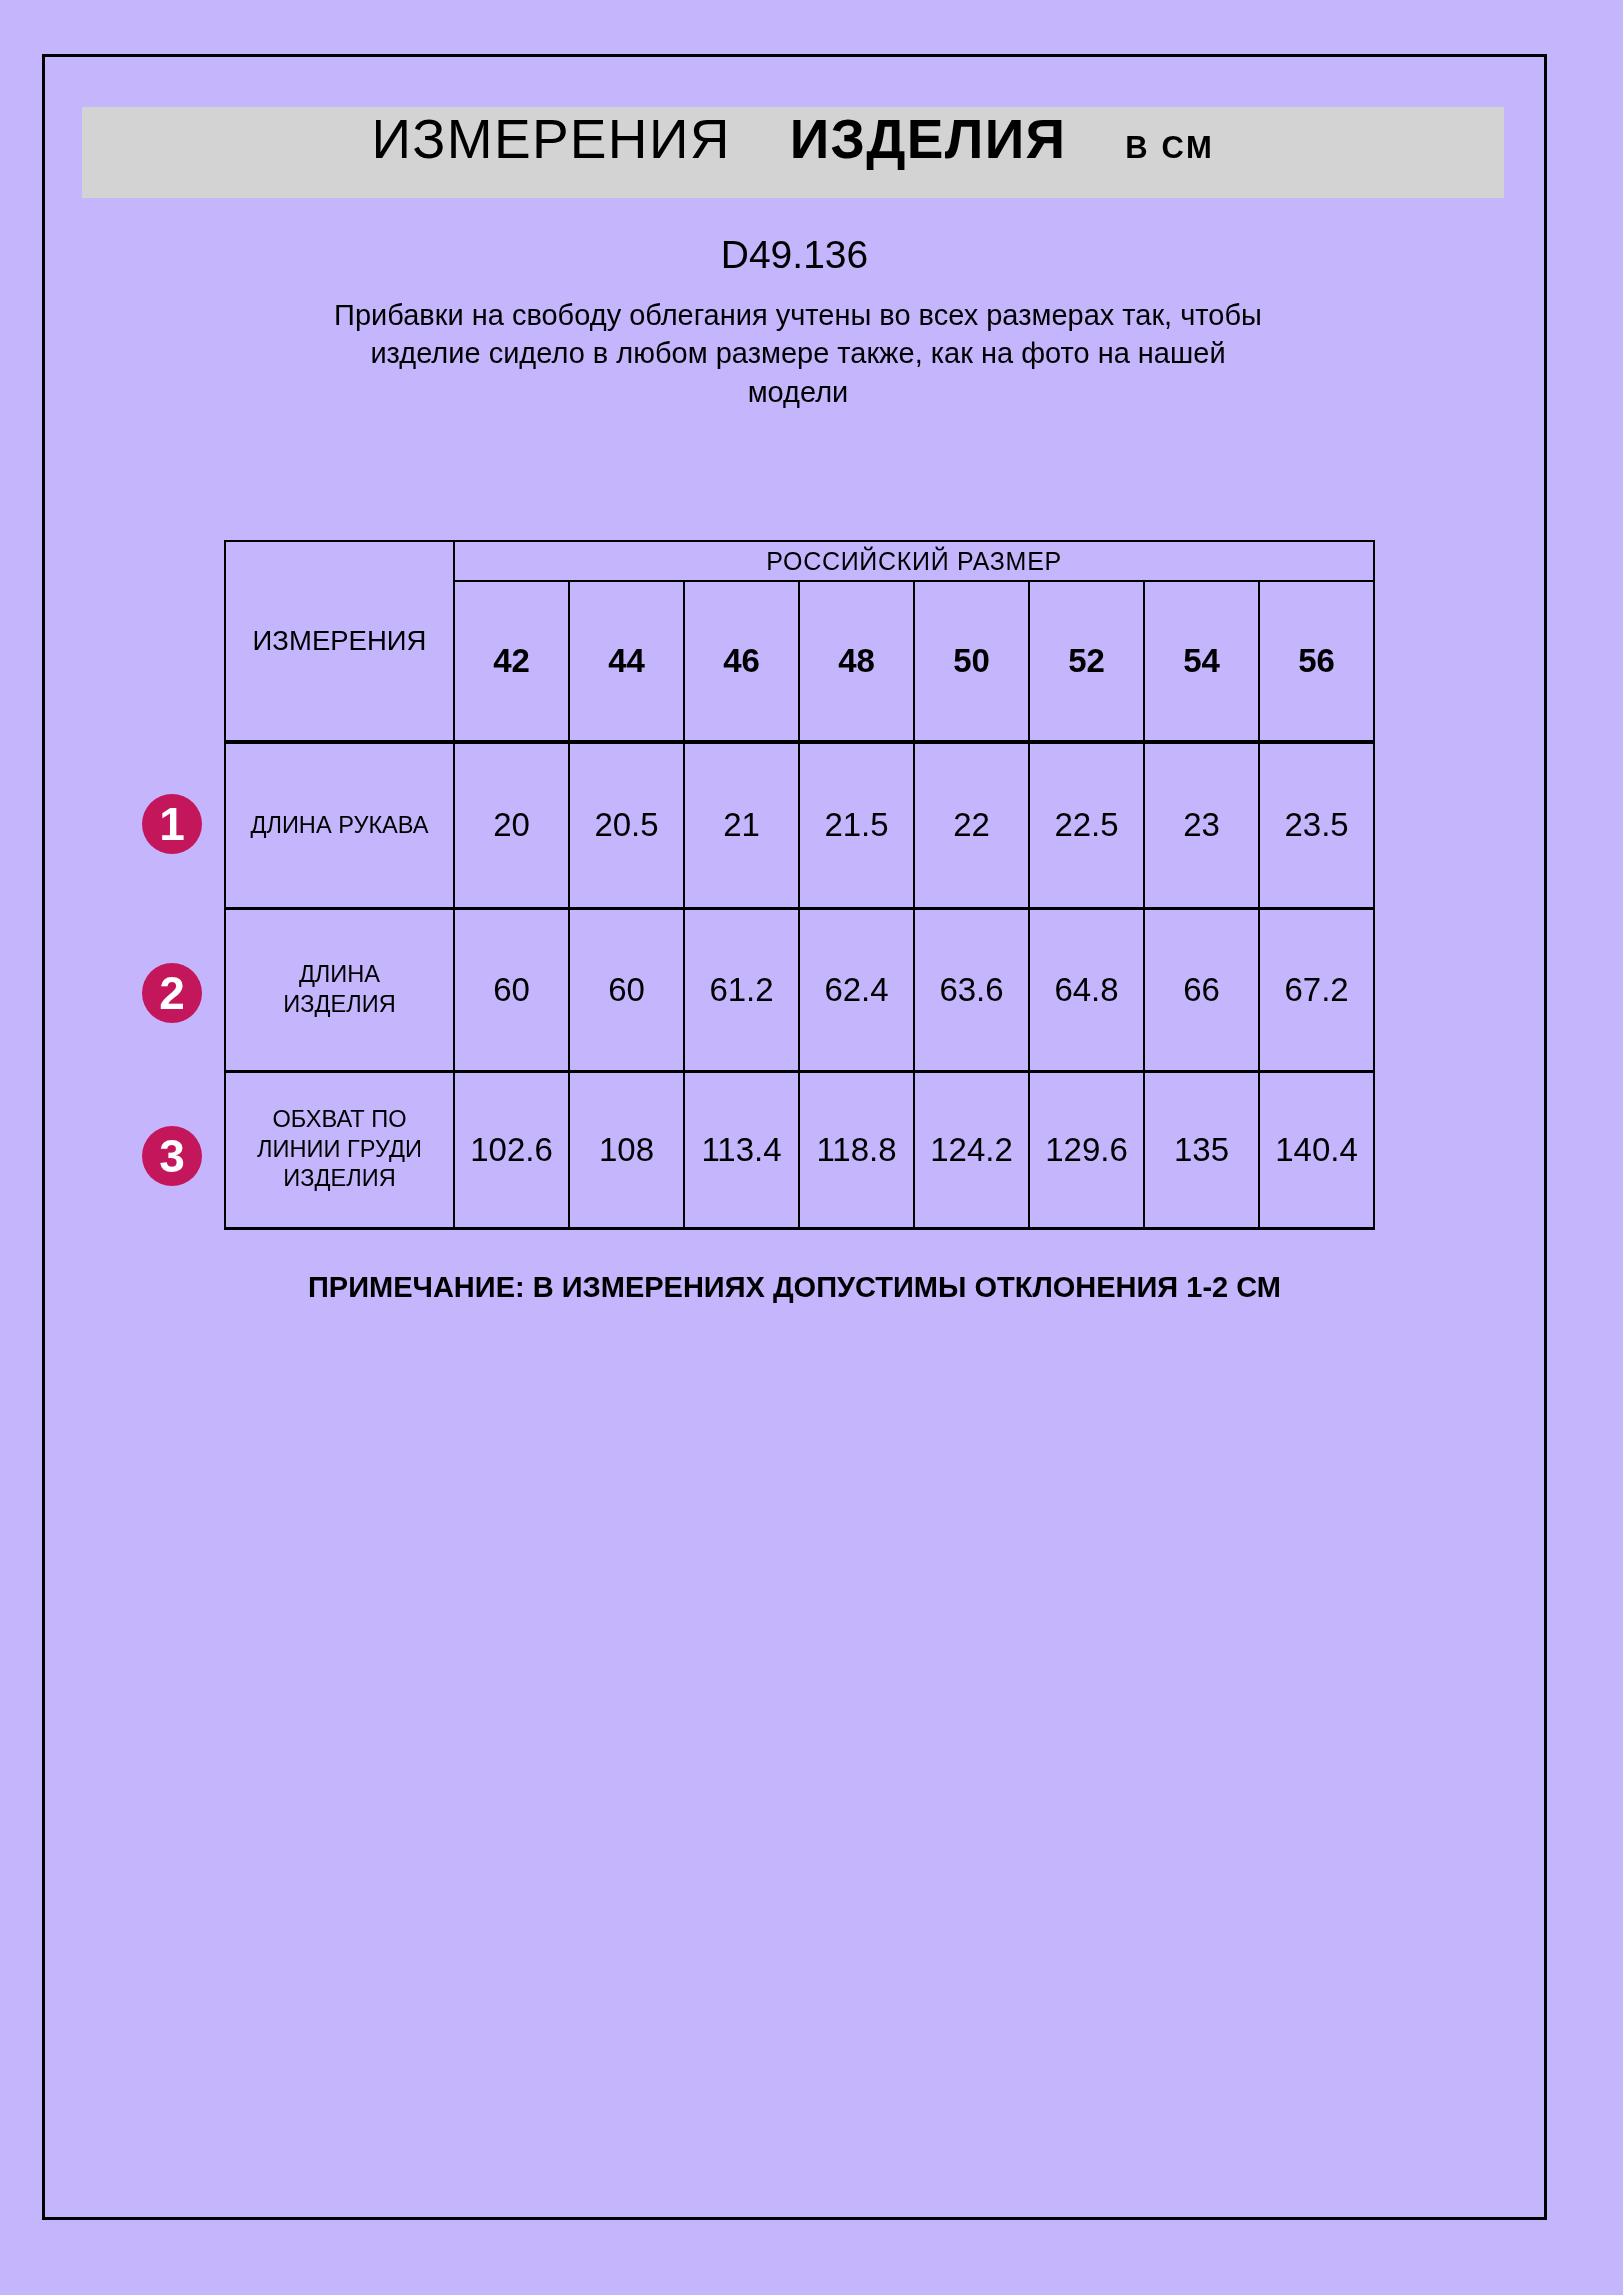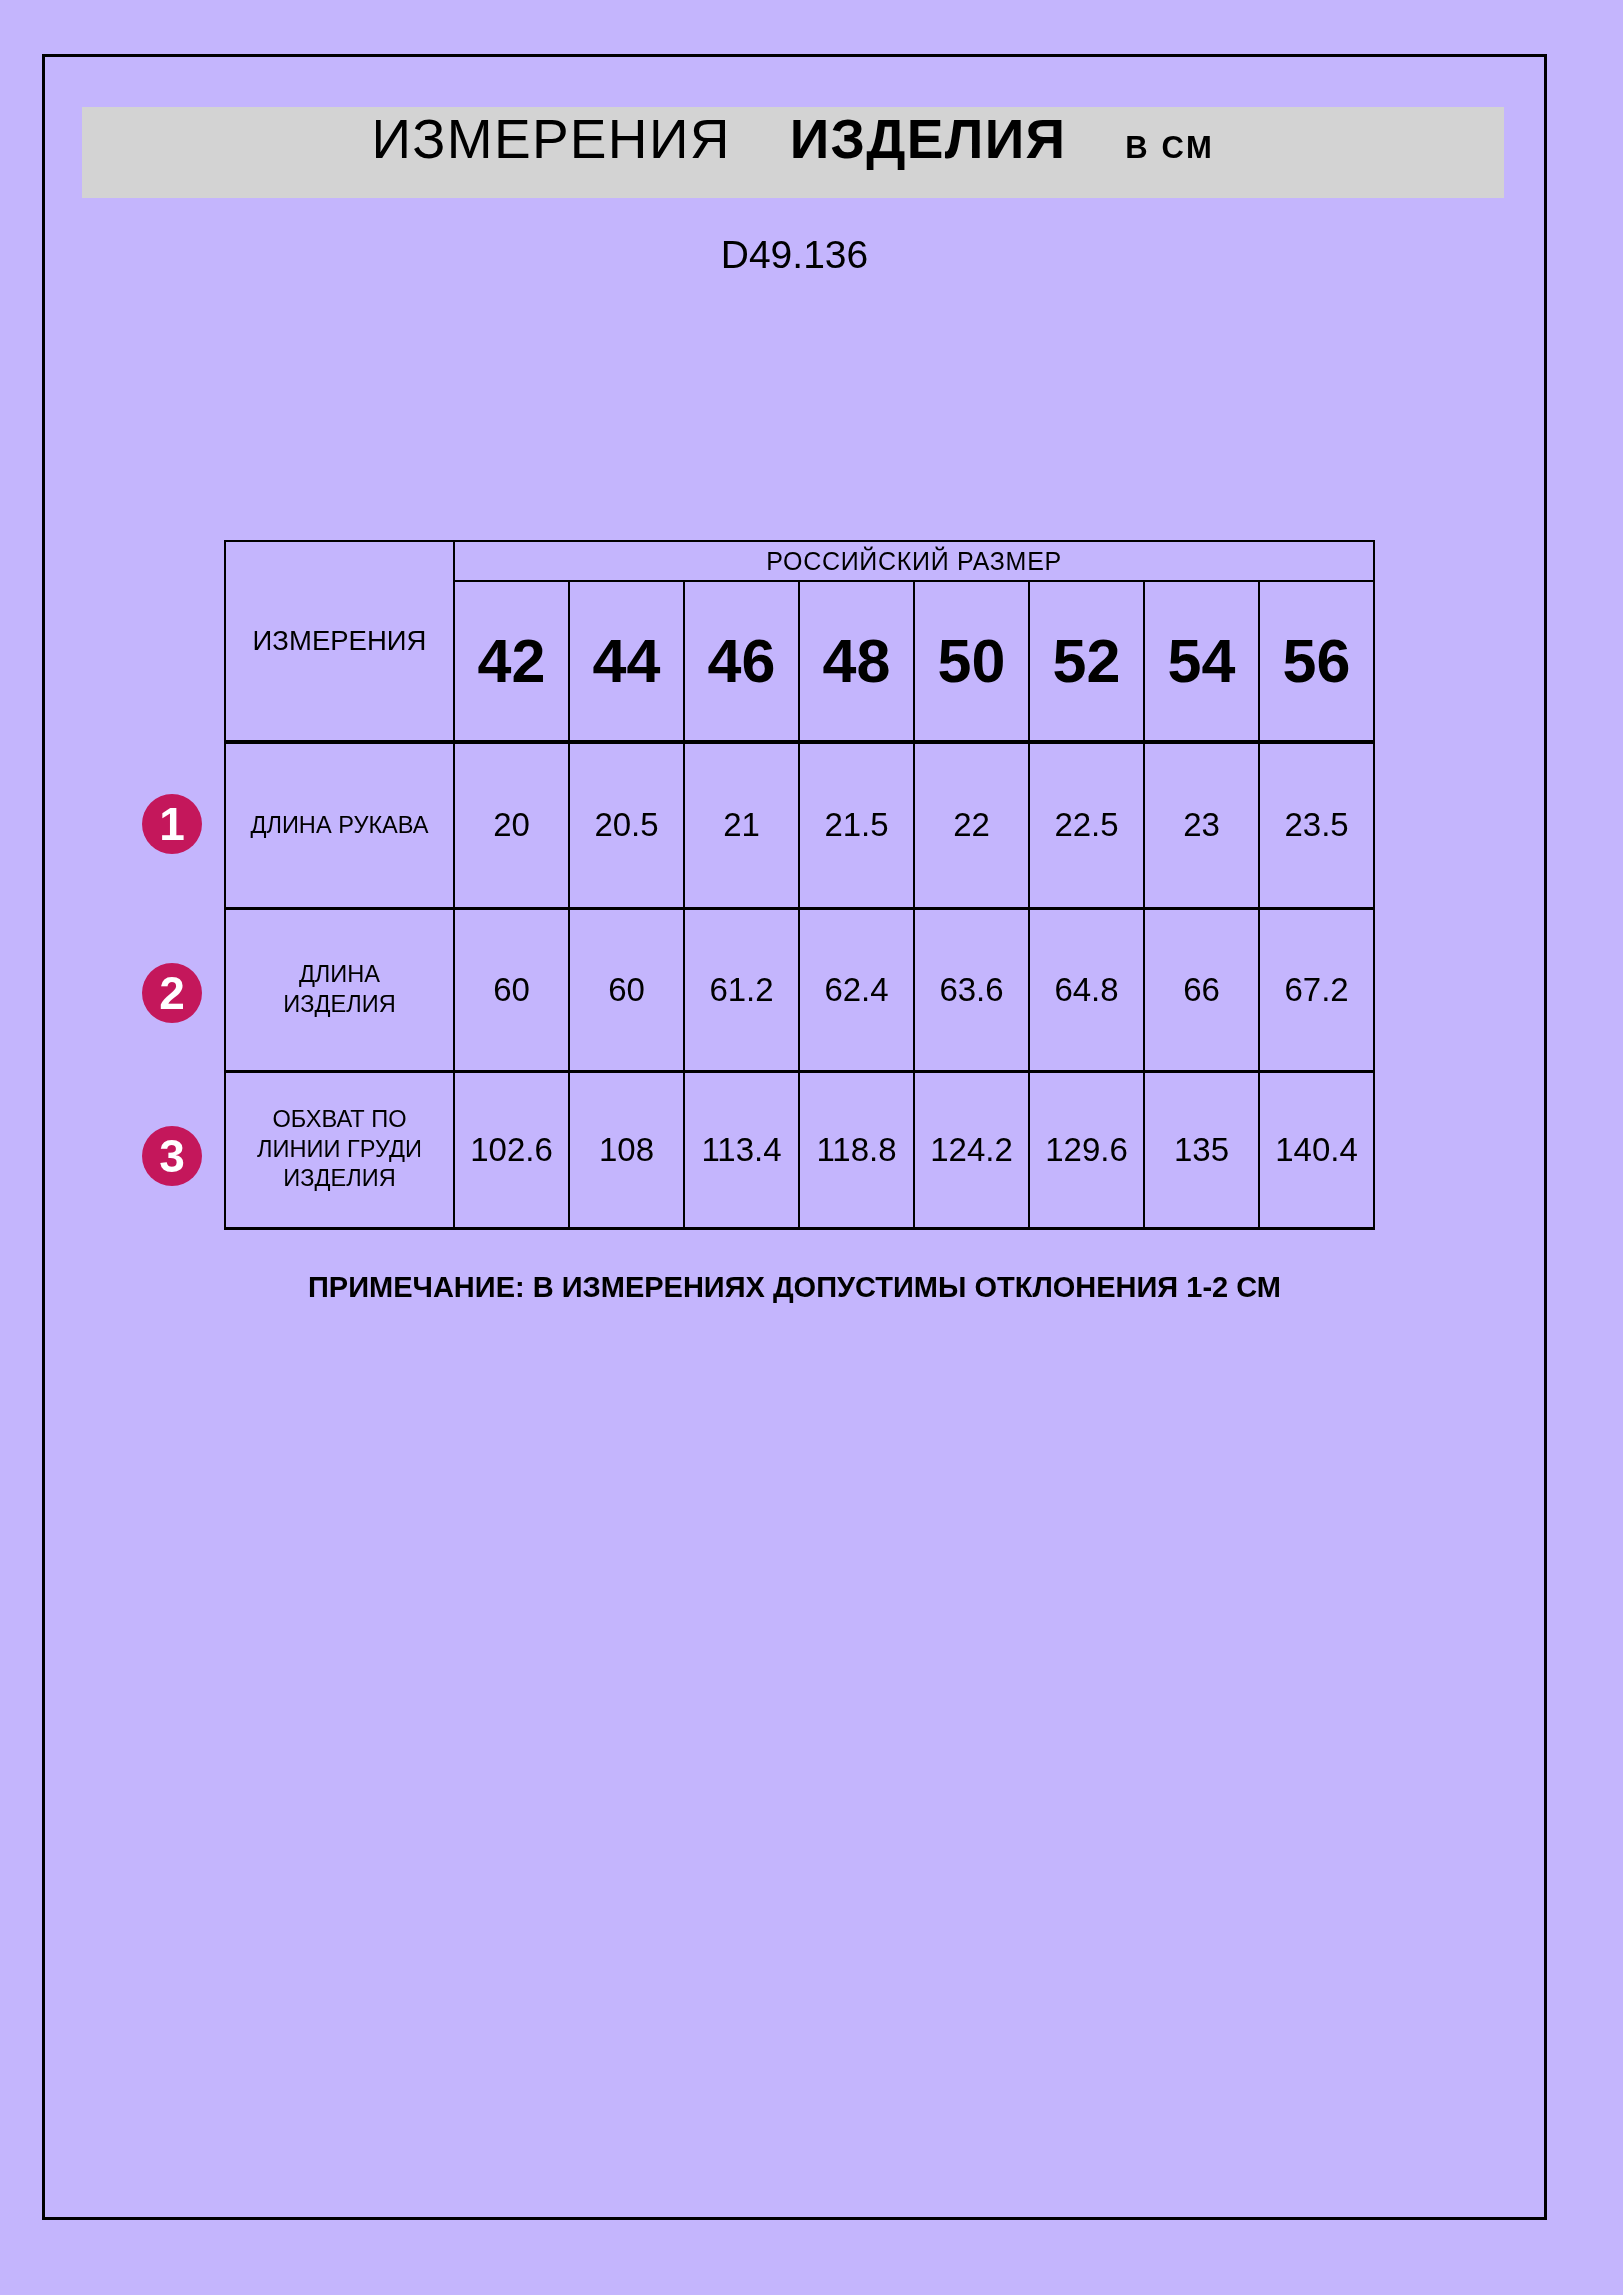--- a/index.html
+++ b/index.html
@@ -81,21 +81,21 @@
     font-size: 27.5px;
     border-bottom: 4.6px solid var(--border, #000);
   }
   td.size-hdr {
     font-size: 25px;
     letter-spacing: 0.7px;
     border-bottom: 2.6px solid var(--border, #000);
     height: 34px;
   }
   tr.hdr2 td.size-cell { border-bottom: 4.6px solid var(--border, #000); }
-  .size-cell { font-size: 61px; font-weight: 700; }
+  .size-cell { font-size: 33px; font-weight: 700; }
 
   tr.datarow td { border-bottom: 3.9px solid var(--border, #000); }
   td.label-cell { font-size: 23.6px; line-height: 1.25; }
   td.value-cell { font-size: 33px; }
 
   .badge {
     position: absolute;
     width: 60px; height: 60px;
     border-radius: 50%;
     background: var(--badge, #c4175b);
@@ -127,20 +127,25 @@
   <div class="frame"></div>
 
   <div class="banner">
     <span class="t-reg">ИЗМЕРЕНИЯ</span>
     <span class="t-bold">ИЗДЕЛИЯ</span>
     <span class="t-unit">В СМ</span>
   </div>
 
   <div class="code">D49.136</div>
 
+  <div class="desc">
+    <div>Прибавки на свободу облегания учтены во всех размерах так, чтобы</div>
+    <div>изделие сидело в любом размере также, как на фото на нашей</div>
+    <div>модели</div>
+  </div>
 
   <table class="size-table">
     <colgroup>
       <col class="col-label">
       <col class="col-size">
         <col class="col-size">
         <col class="col-size">
         <col class="col-size">
       <col class="col-size">
         <col class="col-size">

